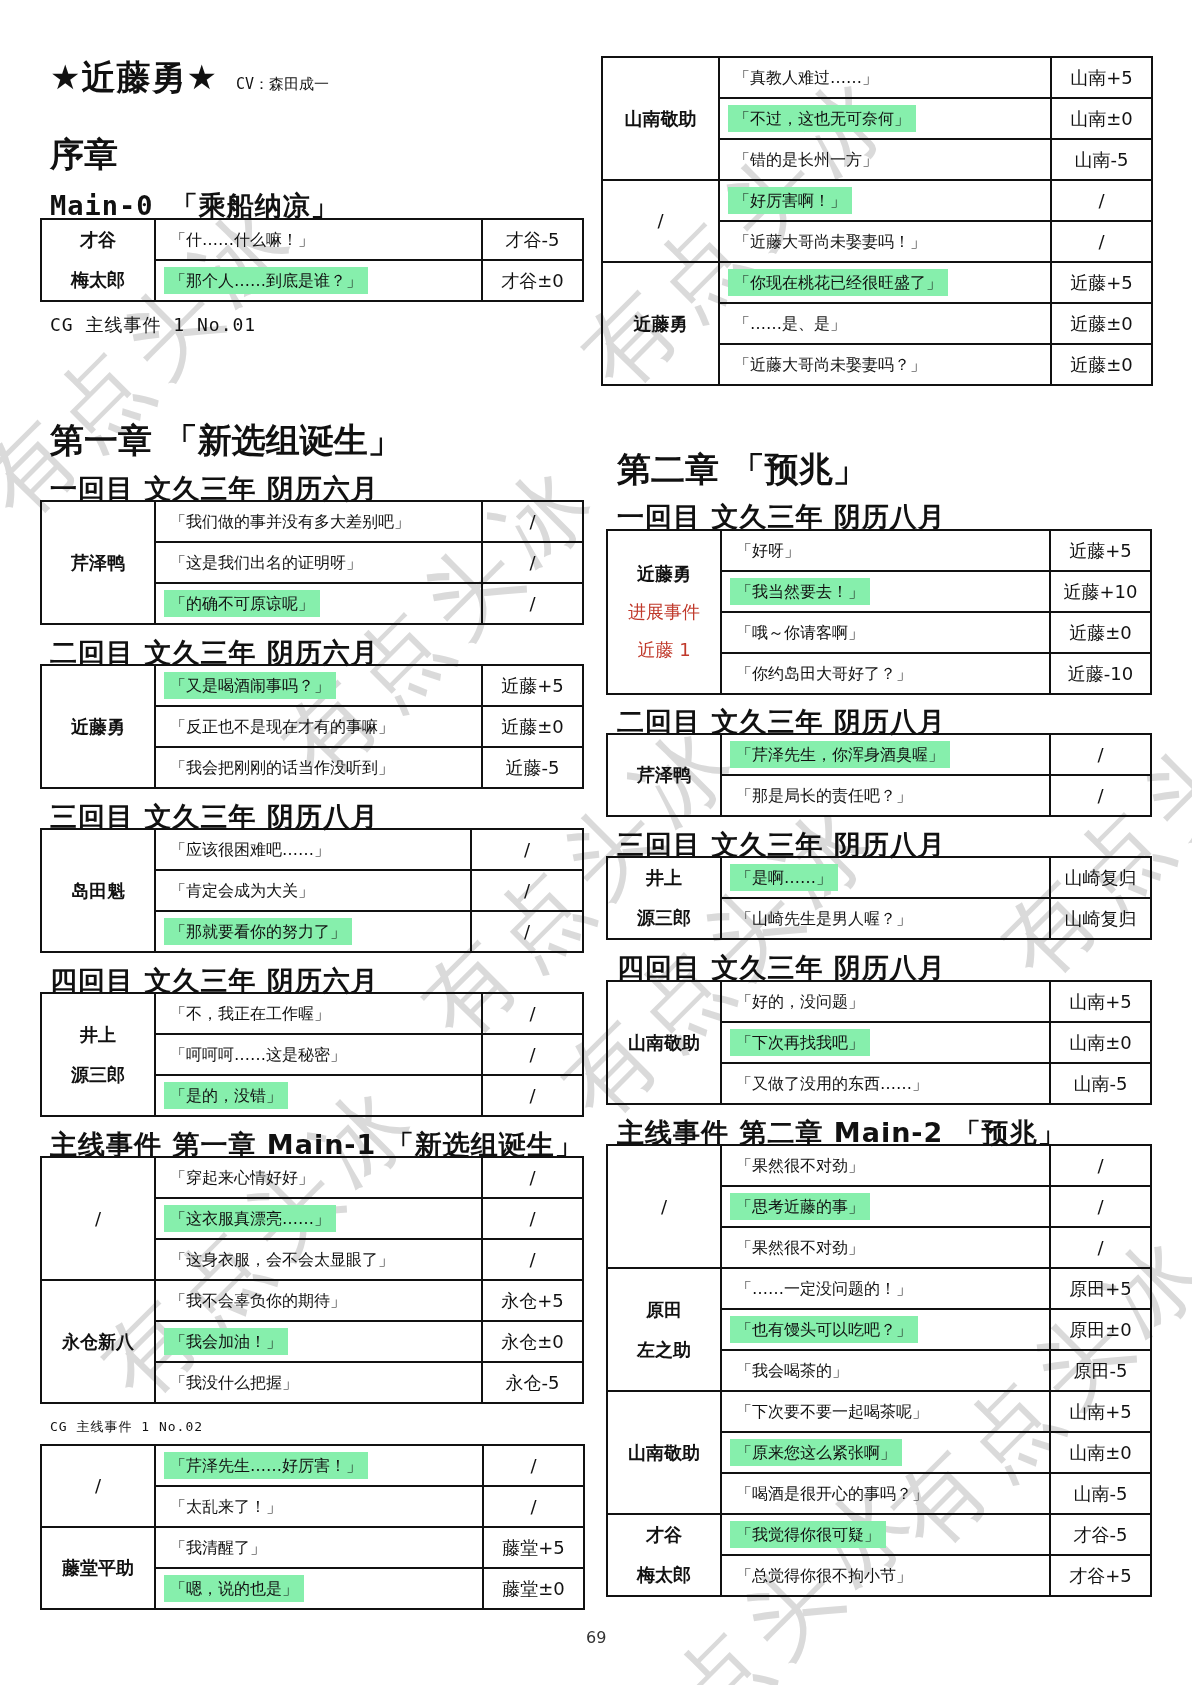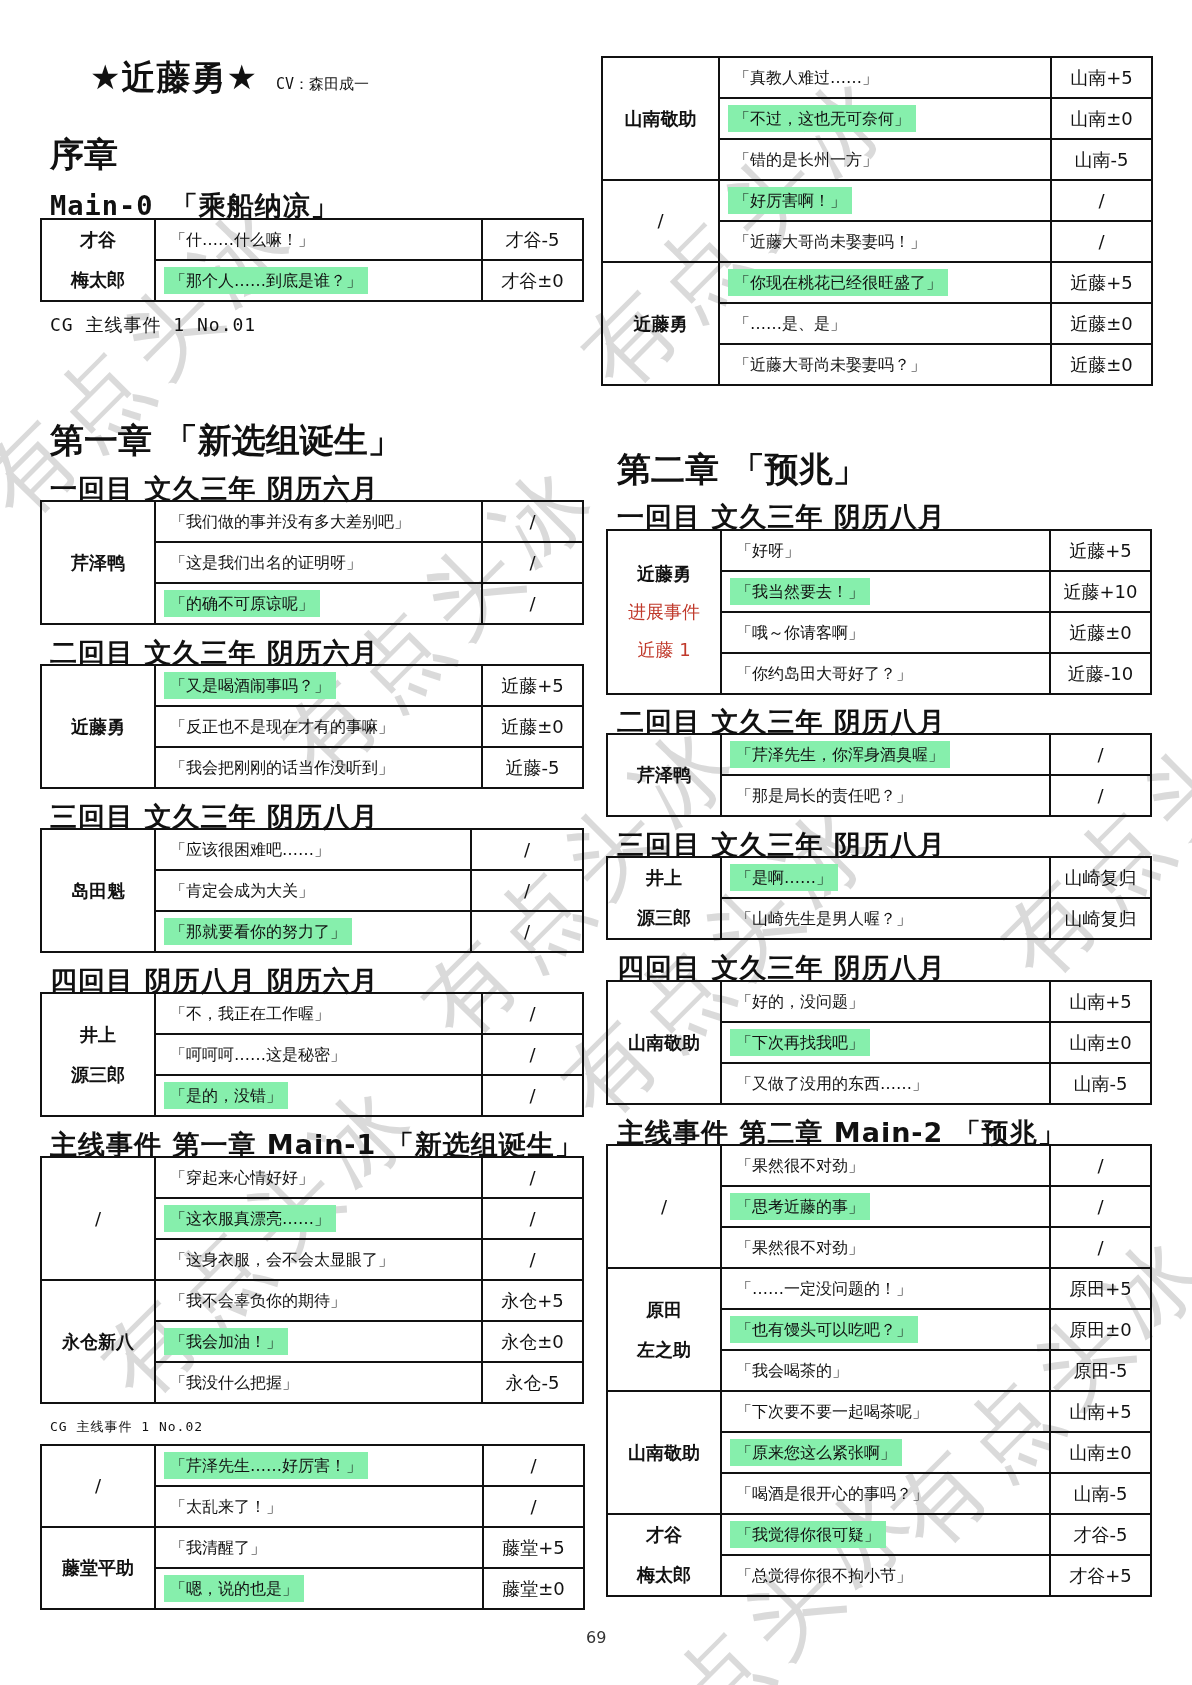--- a/index.html
+++ b/index.html
@@ -1,19 +1,19 @@
 <!DOCTYPE html>
 <html><head>
 <meta charset="utf-8">
 <style>
   html, body { margin: 0; padding: 0; background: #ffffff; }
   body { width: 1192px; height: 1685px; position: relative; overflow: hidden;
          font-family: "DejaVu Serif", "Liberation Serif", serif; color: #111; }
   .abs { position: absolute; }
-  .title-main { font-family: "DejaVu Sans", sans-serif; font-weight: bold; font-size: 34px; letter-spacing: 1px; margin-left: 40px; }
+  .title-main { font-family: "DejaVu Sans", sans-serif; font-weight: bold; font-size: 34px; letter-spacing: 1px; }
   .cv { font-family: "DejaVu Sans Mono", "Liberation Mono", monospace; font-size: 15px; margin-left: 18px; font-weight: normal; letter-spacing: 0; }
   .chapter { font-family: "DejaVu Sans", sans-serif; font-size: 34px; font-weight: bold; }
   .sub { font-family: "DejaVu Sans", sans-serif; font-size: 27px; font-weight: bold; letter-spacing: 1px; white-space: nowrap; }
   .sub.mono { font-family: "DejaVu Sans Mono", "Liberation Mono", monospace; font-weight: normal; }
   table.t { border-collapse: collapse; position: absolute; table-layout: fixed; }
   table.t td { border: 2px solid #111; padding: 0; height: 39px; font-size: 18px; }
   td.char { text-align: center; font-family: "DejaVu Sans", sans-serif; font-weight: bold; font-size: 18px; line-height: 40px; }
   td.line { padding-left: 8px !important; }
   td.line span { display: inline-block; padding: 4px 6px 2px 6px; white-space: nowrap; font-family: "DejaVu Sans", sans-serif; font-size: 16px; }
   td.line span.hl { background: #86efac; }
@@ -176,21 +176,21 @@
     <td class="line"><span>「肯定会成为大关」</span></td>
     <td class="val">/</td>
   </tr>
   <tr>
     <td class="line"><span class="hl">「那就要看你的努力了」</span></td>
     <td class="val">/</td>
   </tr>
 </tbody>
   </table>
 
-<div class="abs sub" style="left:50px; top:963px;">四回目 阴历八月 阴历六月</div>
+<div class="abs sub" style="left:50px; top:963px;">四回目 文久三年 阴历六月</div>
 <table class="t" style="left:40px; top:992px; width:542px;">
   <colgroup>
       <col style="width:114px">
       <col style="width:327px">
       <col style="width:101px">
     </colgroup>
   <tbody>
       <tr>
     <td class="char" rowspan="3" style="white-space:pre-line;">井上
 源三郎</td>

